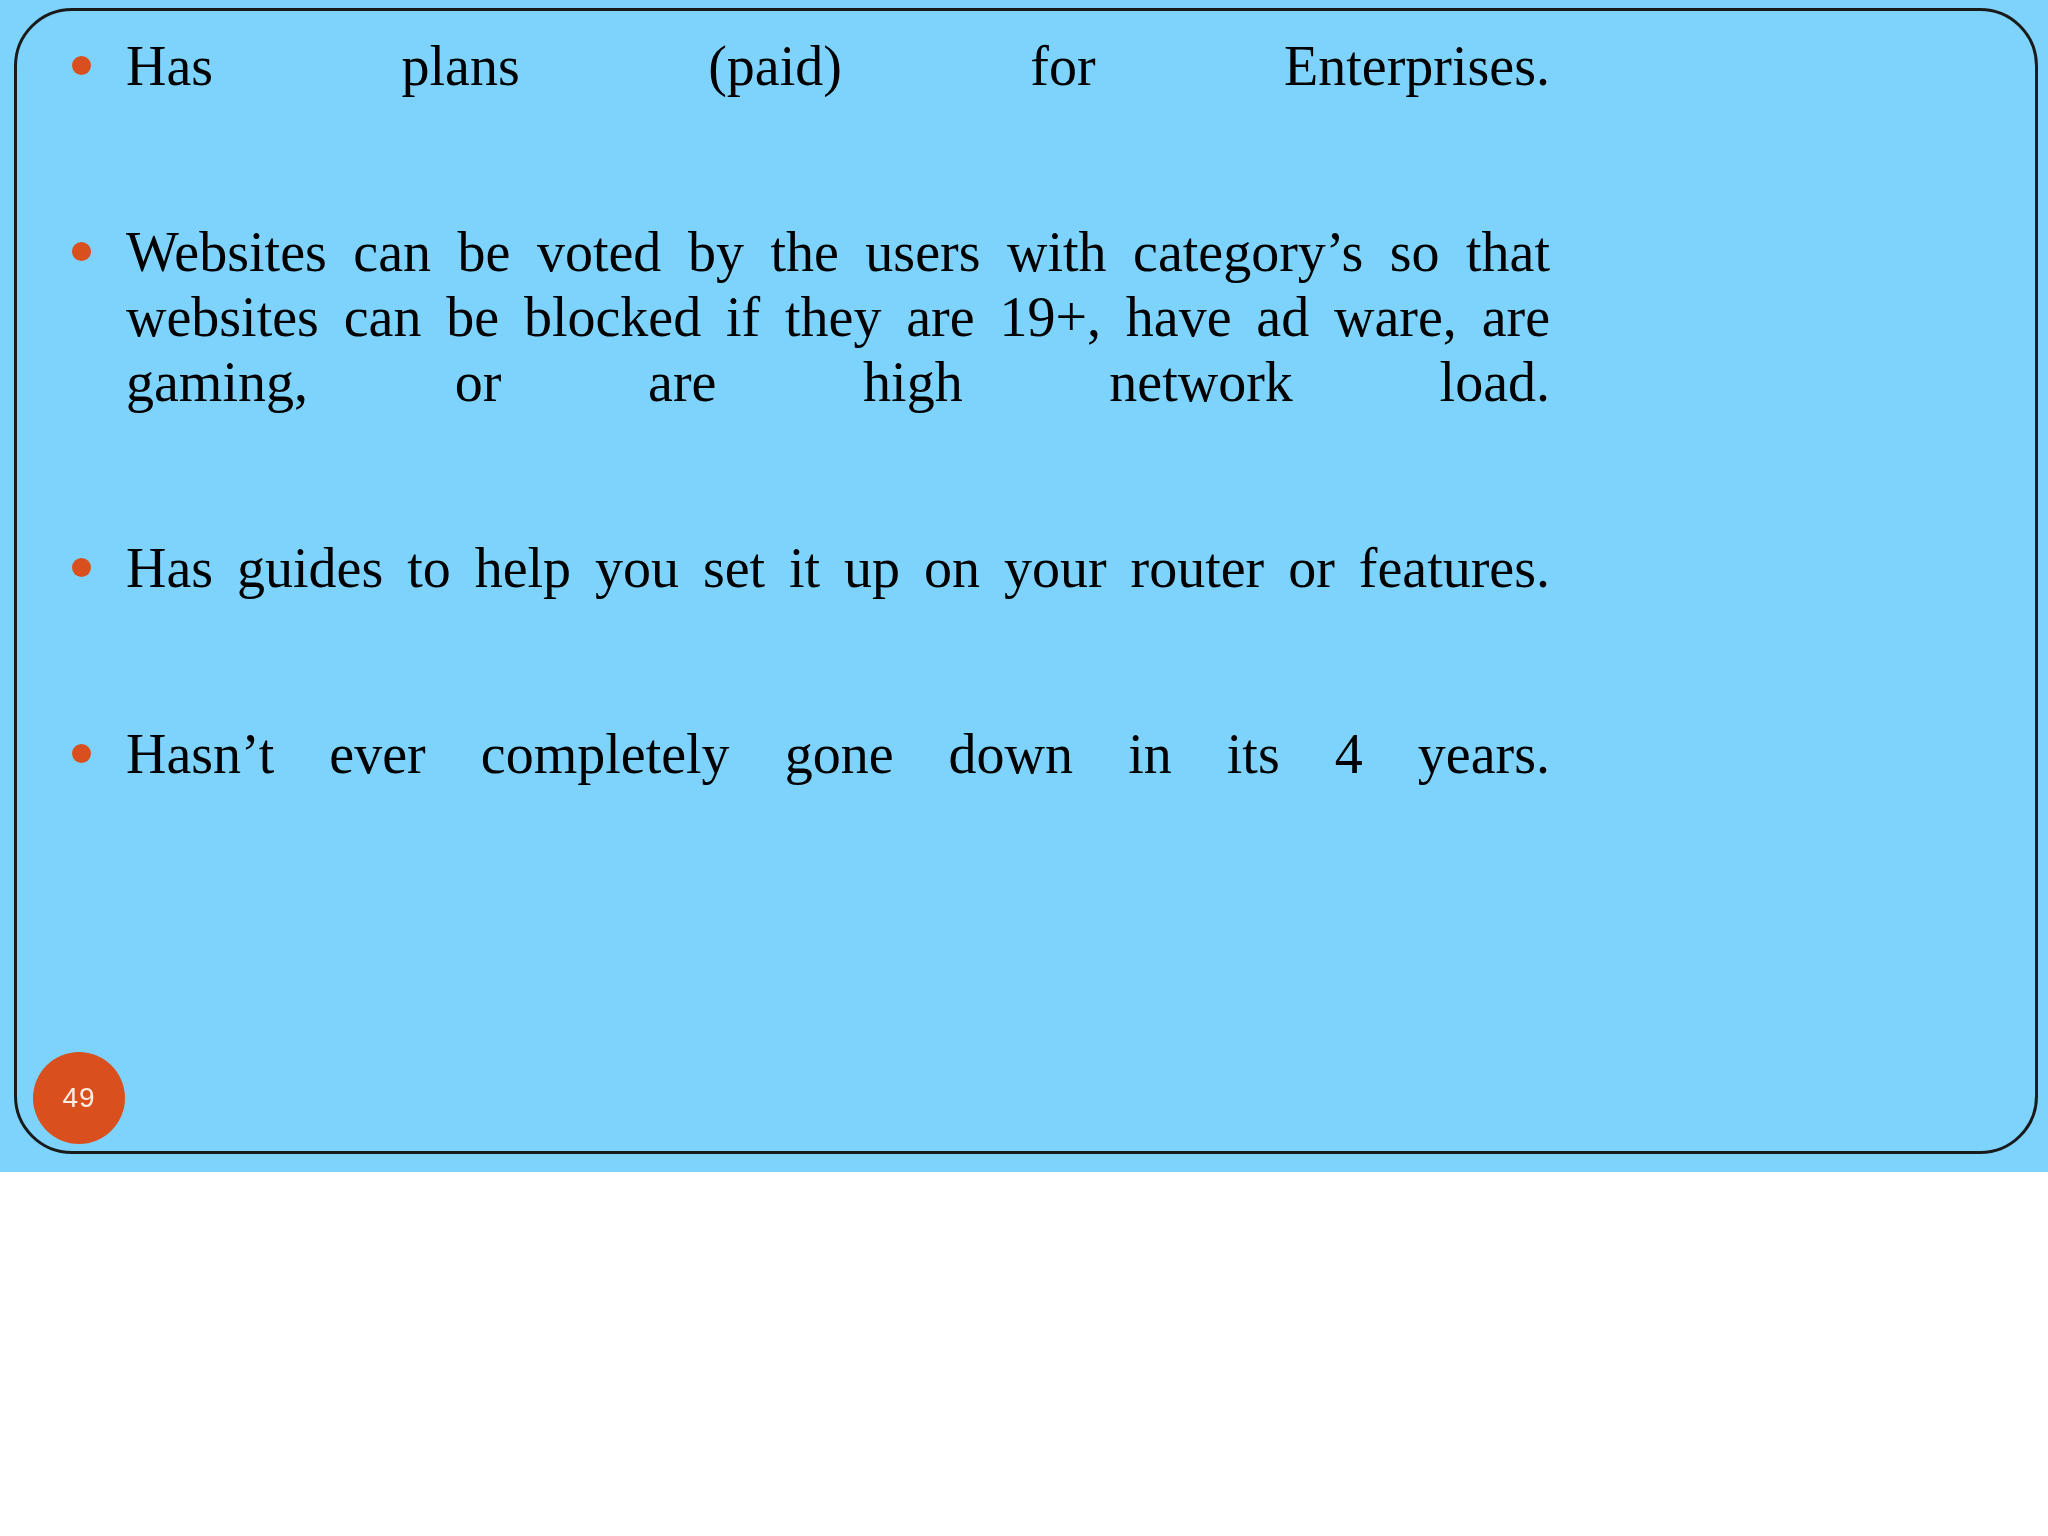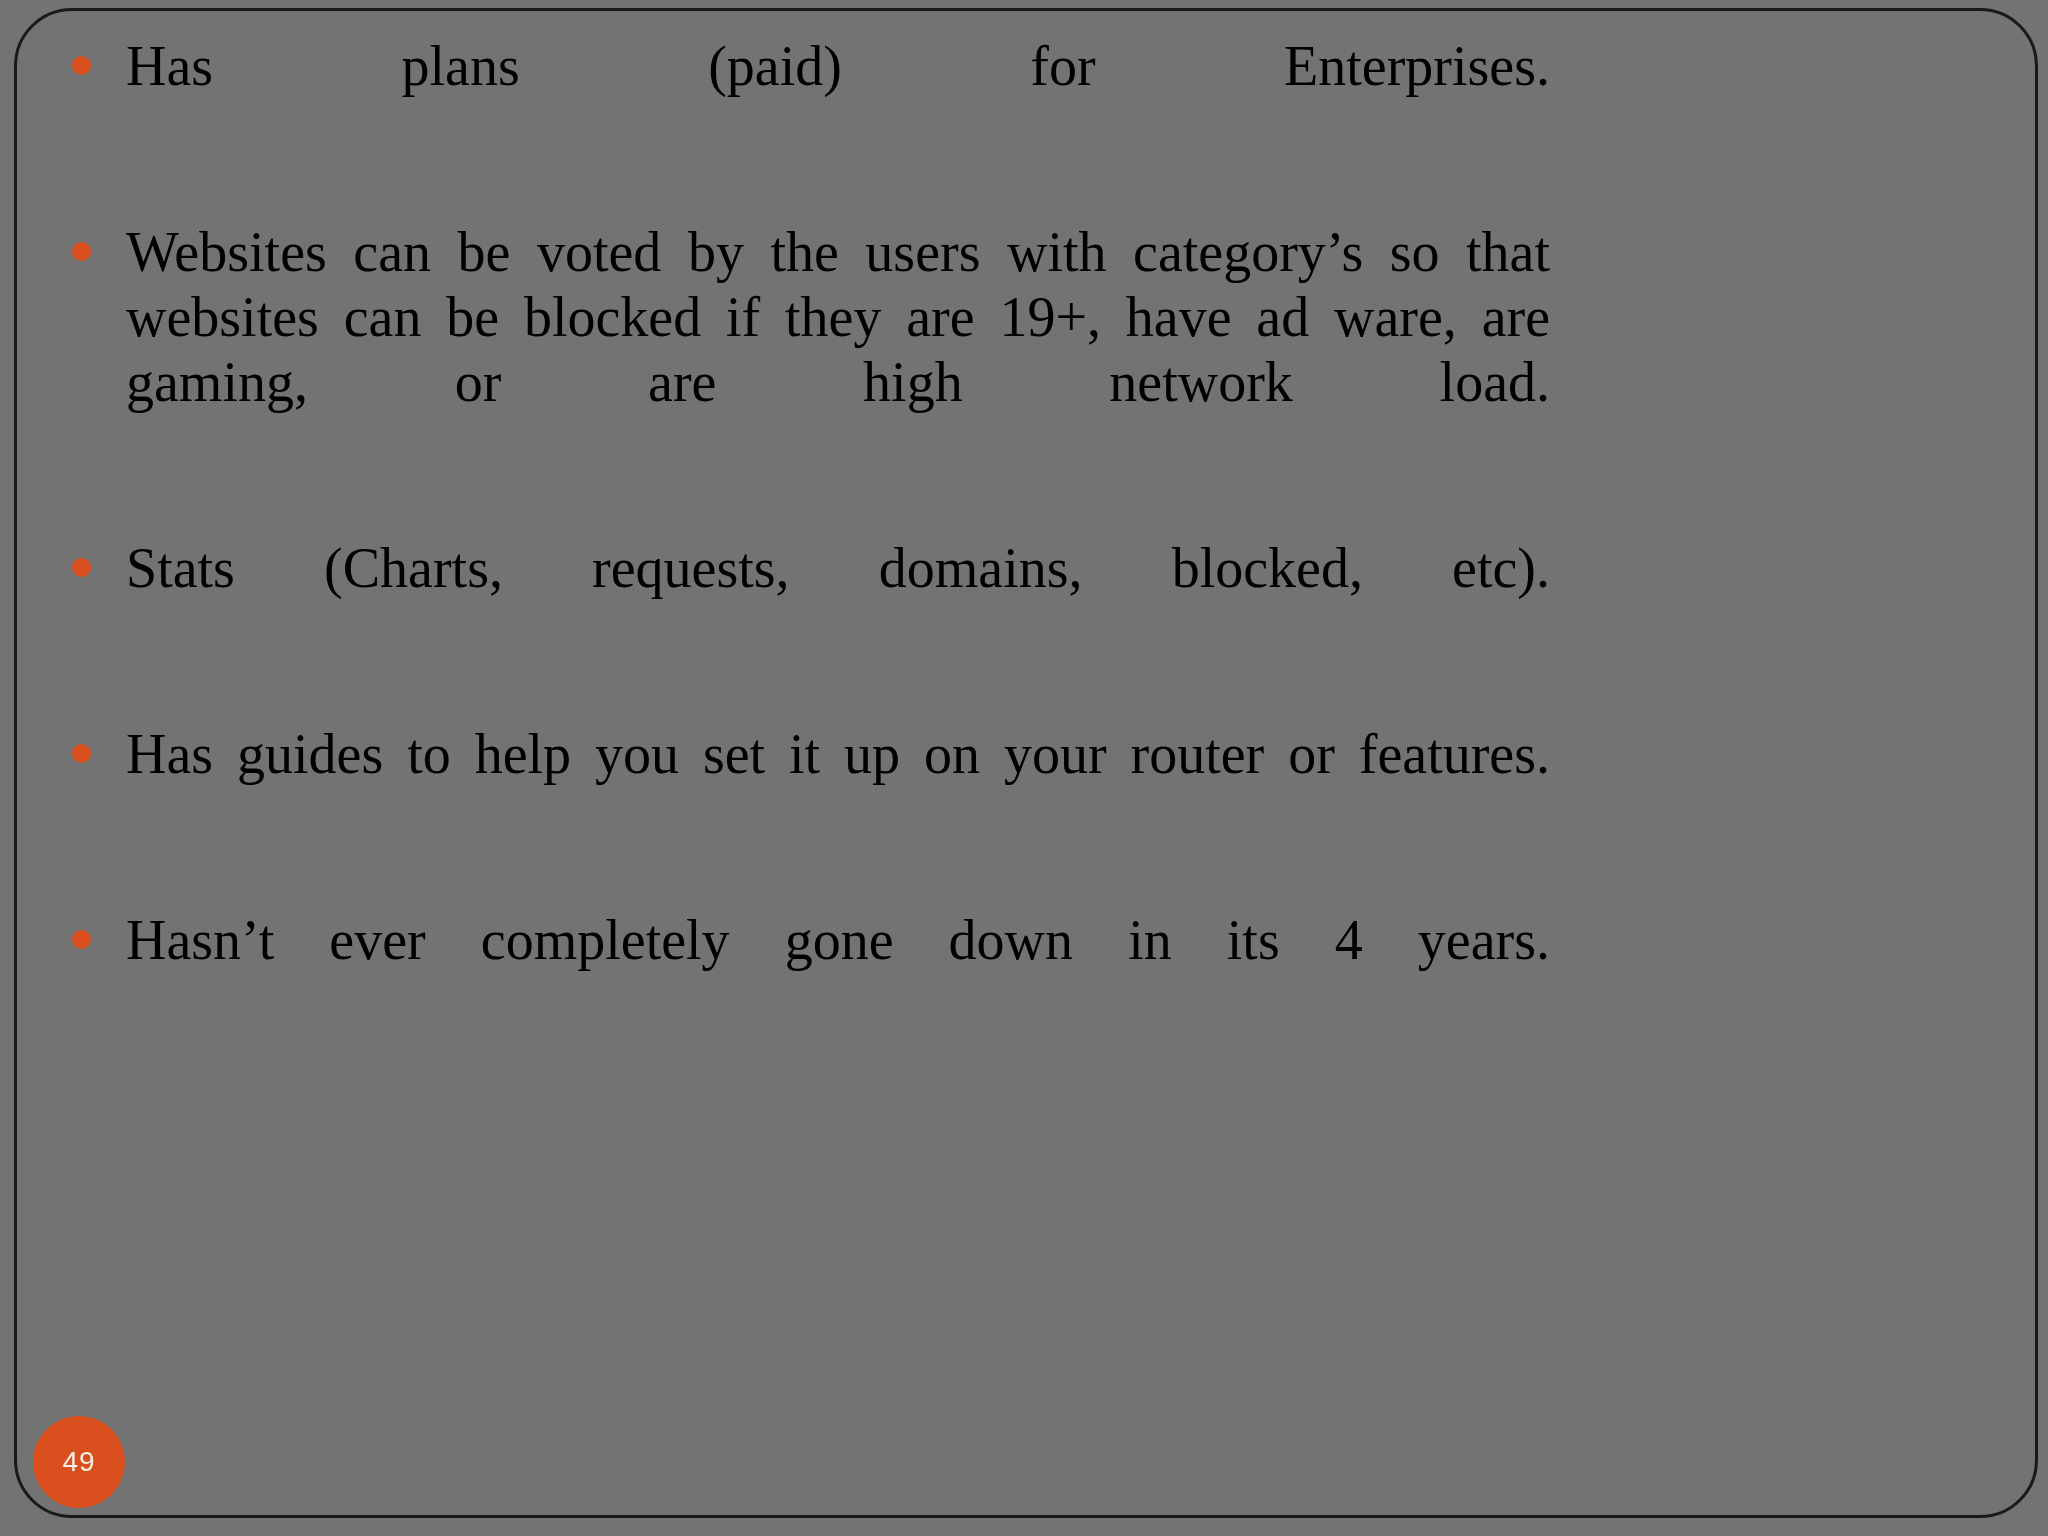--- a/index.html
+++ b/index.html
@@ -10,22 +10,22 @@
   body {
     width: 2048px;
     height: 1536px;
     overflow: hidden;
     font-family: "Liberation Serif", "DejaVu Serif", serif;
   }
 
   .slide {
     position: relative;
     width: 2048px;
-    height: 1536px;
-    background: #737373;
+    height: 1172px;
+    background: #7dd3fc;
     box-sizing: border-box;
   }
 
   
   .slide-frame {
     position: absolute;
     left: 14px;
     top: 8px;
     right: 10px;
     bottom: 18px;
@@ -118,24 +118,20 @@
         <span class="bullet-dot"></span>
         <span class="bullet-text">Has plans (paid) for Enterprises.</span>
       </li>
 
 
       <li class="bullet-item">
         <span class="bullet-dot"></span>
         <span class="bullet-text">Websites can be voted by the users with category’s so that websites can be blocked if they are 19+, have ad ware, are gaming, or are high network load.</span>
       </li>
 
-      <li class="bullet-item">
-        <span class="bullet-dot"></span>
-        <span class="bullet-text">Stats (Charts, requests, domains, blocked, etc).</span>
-      </li>
 
       <li class="bullet-item">
         <span class="bullet-dot"></span>
         <span class="bullet-text">Has guides to help you set it up on your router or features.</span>
       </li>
 
 
       <li class="bullet-item">
         <span class="bullet-dot"></span>
         <span class="bullet-text">Hasn’t ever completely gone down in its 4 years.</span>

